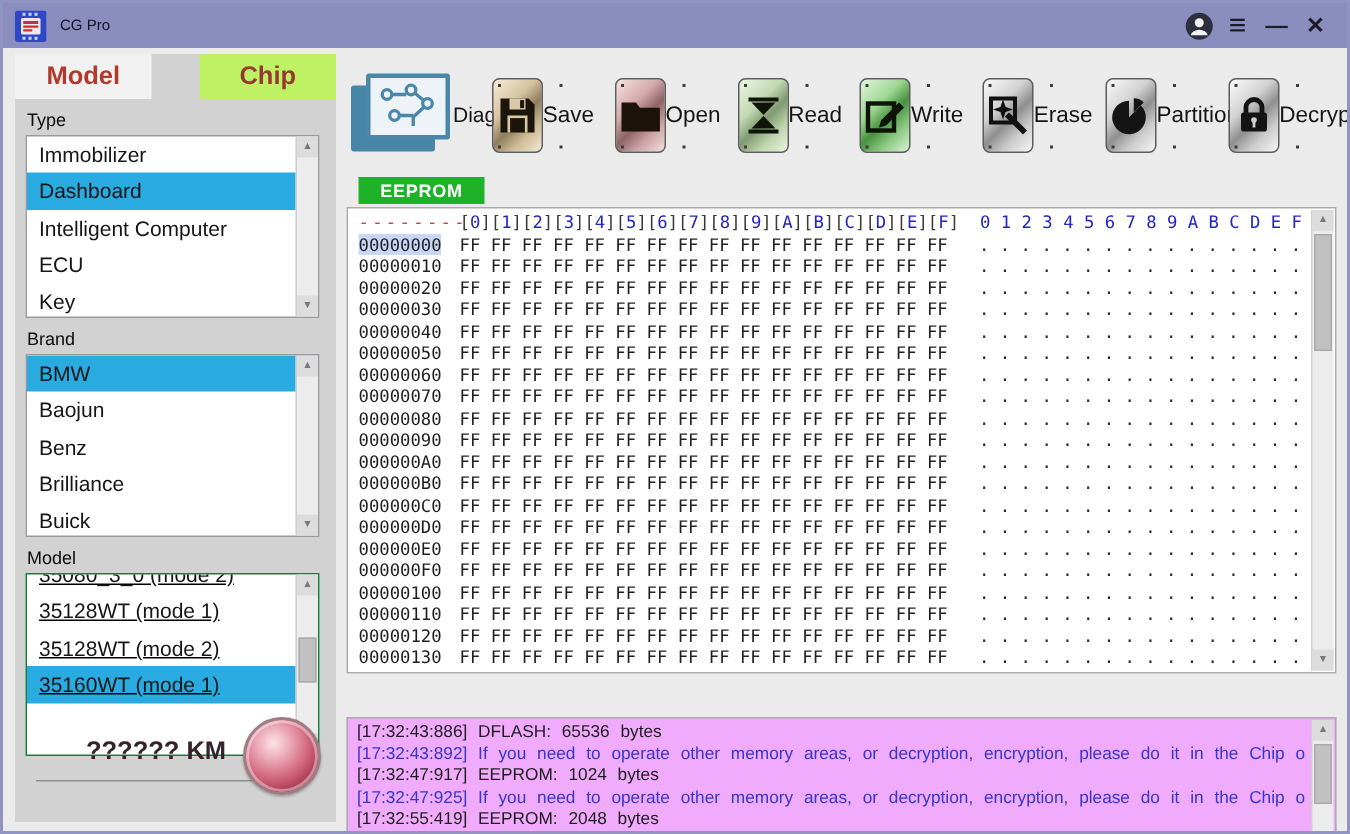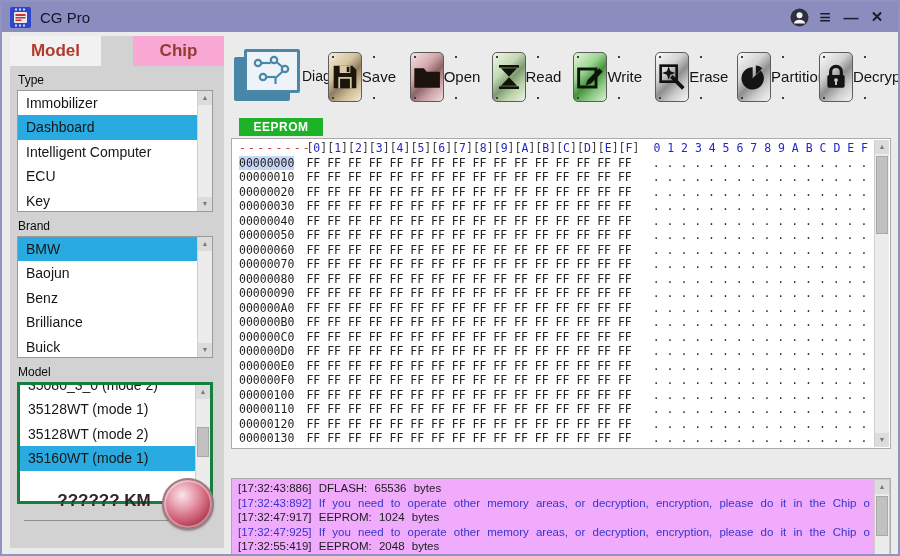--- a/index.html
+++ b/index.html
@@ -2,36 +2,36 @@
 <html><head>
 <meta charset="utf-8">
 <style>
   * { margin:0; padding:0; box-sizing:border-box; }
   html,body { width:900px; height:556px; font-family:"Liberation Sans", sans-serif; }
   #window { position:relative; width:900px; height:556px; background:#ebebeb; border:2px solid #9193c0; overflow:hidden; }
 
   
   .titlebar { position:absolute; top:0; left:0; right:0; height:30px; background:#8b8dbe; display:flex; align-items:center; padding:0 8px; }
   .app-icon { width:21px; height:21px; margin-right:9px; }
-  .title-text { font-size:15px; color:#14142c; }
+  .title-text { font-size:10px; color:#14142c; }
   .title-spacer { flex:1; }
   .tb-btn { color:#1c1c28; display:flex; align-items:center; justify-content:center; width:26px; height:26px; cursor:default; }
   .tb-menu { font-size:20px; font-weight:bold; }
   .tb-min { font-size:15px; font-weight:bold; }
   .tb-close { font-size:15px; font-weight:bold; }
 
   
   .sidebar { position:absolute; left:8px; top:34px; width:214px; height:512px; background:#d2d2d2; }
   .sidebar-tabs { display:flex; height:30px; }
   .side-tab { flex:1; display:flex; align-items:center; justify-content:center; font-size:17px; font-weight:600; color:#b23a2b; }
   .side-tab.active { background:#f1f1f1; }
-  .side-tab.inactive { background:#f9a8d4; color:#943a32;margin-left:32px; }
+  .side-tab.inactive { background:#bef264; color:#943a32;margin-left:32px; }
   .sec-label { font-size:12px; color:#0a0a0a; margin:7px 0 3px 8px; }
   .listbox { position:relative; margin:0 11px 0 7px; background:#ffffff; border:1px solid #9a9a9a; height:122px; overflow:hidden; }
-  .listbox.focus { border:3px solid #15803d; }
+  .listbox.focus { border:1px solid #15803d;text-decoration:underline; }
   .list-inner { }
   .model-box .list-inner { margin-top:-12px; }
   .list-item { height:24.4px; line-height:24.4px; padding-left:8px; font-size:14px; color:#161616; white-space:nowrap; overflow:hidden; }
   .list-item.selected { background:#29abe2; }
   .vscroll { position:absolute; right:0; top:0; bottom:0; width:15px; background:#ececec; border-left:1px solid #cfcfcf; }
   .vs-arrow { position:absolute; left:0; right:0; height:14px; background:#dcdcdc; color:#787878; font-size:7px; line-height:14px; text-align:center; }
   .vs-up { top:0; } .vs-down { bottom:0; }
   .vs-thumb { position:absolute; left:1px; right:1px; background:#c1c1c1; border:1px solid #a9a9a9; }
   .km-row { position:absolute; left:0; right:0; bottom:14px; height:56px; display:flex; align-items:center; }
   .km-box { margin-left:14px; width:160px; text-align:center; border-bottom:1px solid #8f8f8f; padding-bottom:9px; }

